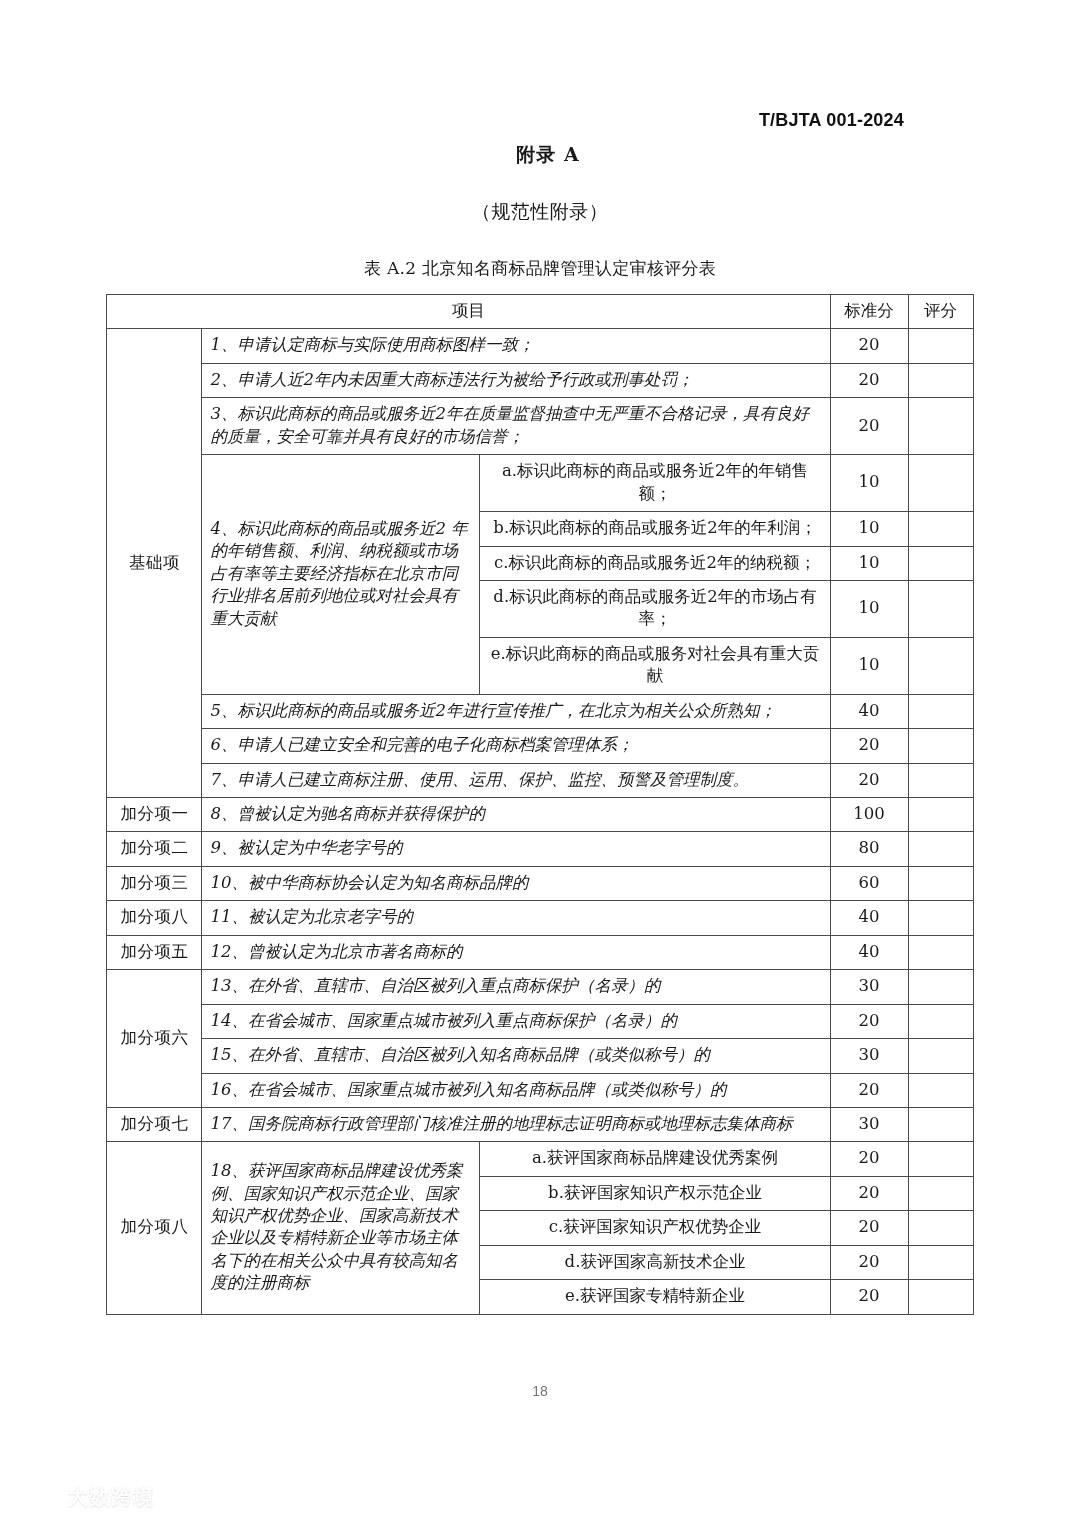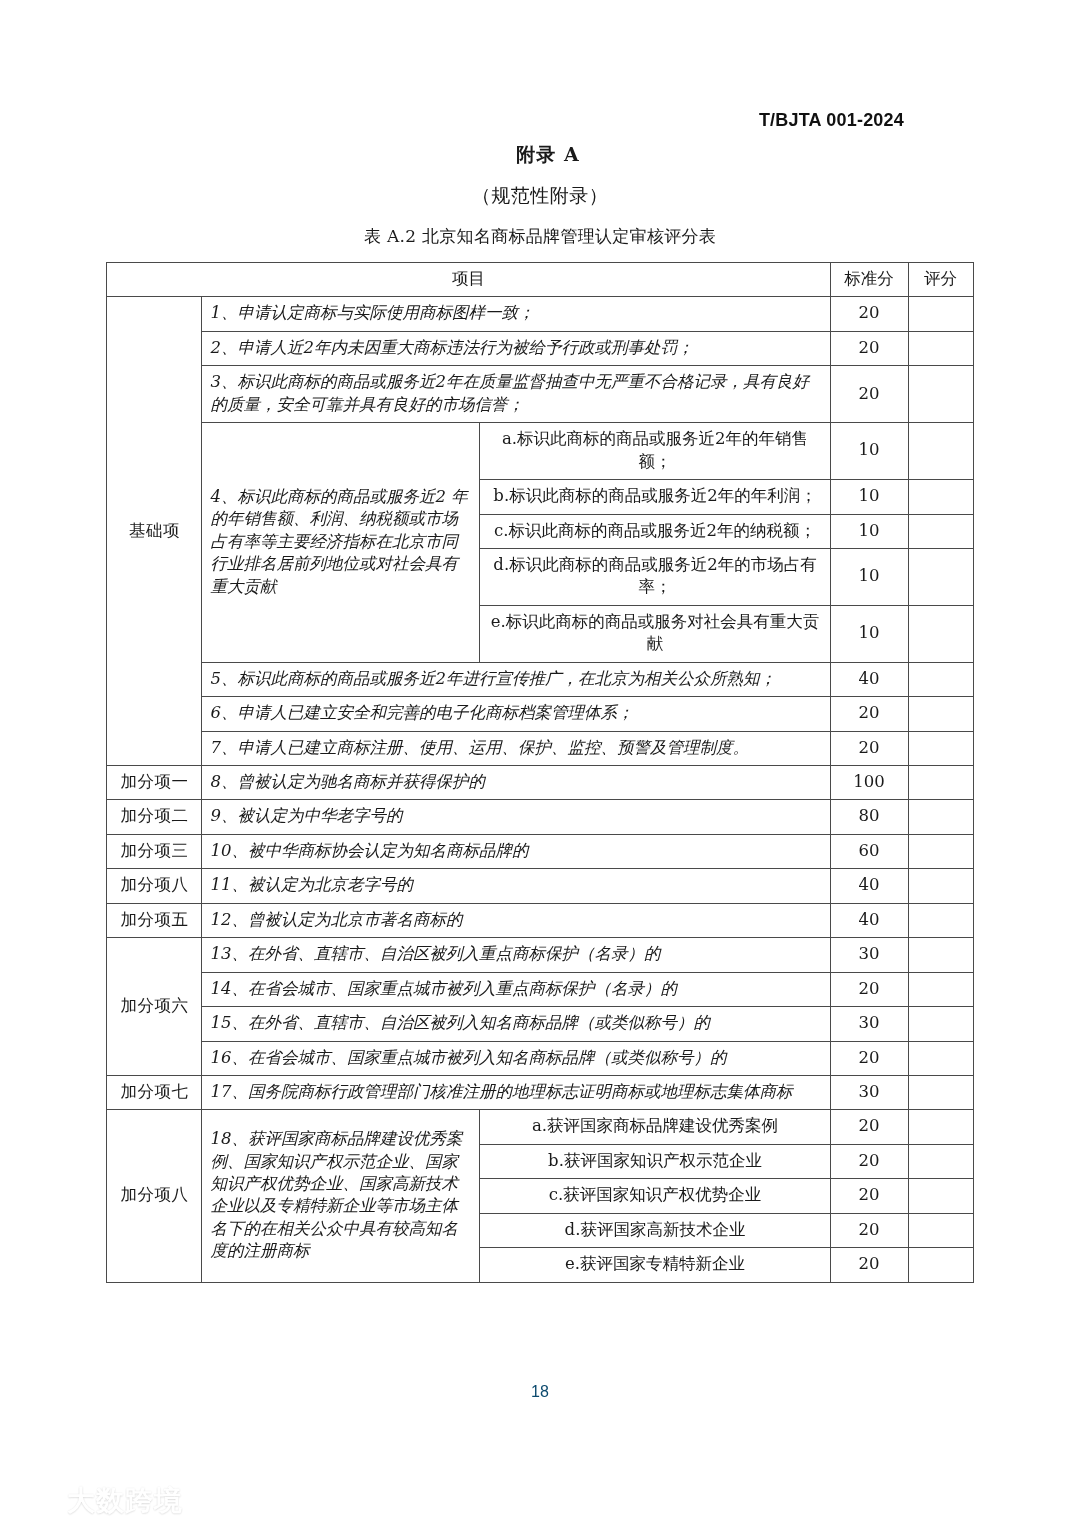--- a/index.html
+++ b/index.html
@@ -20,21 +20,21 @@
     color:#111;
   }
 
   .annex-title {
     margin:0; padding-top:142px;
     text-align:center; font-size:19px; letter-spacing:1px;
     font-family:"DejaVu Serif", serif;
     padding-left:16px;
   }
   .annex-sub {
-    margin:0; padding-top:15px;
+    margin:16px; padding-top:15px;
     text-align:center; font-size:19px; letter-spacing:0.5px;
   }
   .table-caption {
     margin:0; padding-top:16px; padding-bottom:14px;
     text-align:center; font-size:17px; letter-spacing:0.3px;
   }
 
   table.score-table {
     border-collapse:collapse;
     width:866px;
@@ -65,34 +65,34 @@
   }
   td.item { text-align:left;font-style:italic; }
   td.sub  { text-align:center; }
   td.score { text-align:center; font-family:"DejaVu Serif", serif; font-size:16.5px; }
   td.rate { }
 
   .page-num {
     position:absolute; left:0; right:0; top:1383px;
     text-align:center;
     font-family:"Liberation Sans", sans-serif;
-    font-size:16px; color:#0c4a6e;
+    font-size:14px; color:#737373;
   }
 
   
   .watermark {
     position:absolute; left:14px; top:1482px;
     display:flex; align-items:center; gap:9px;
     opacity:0.92;
     pointer-events:none;
   }
   .watermark .wm-logo { display:block; }
   .watermark .wm-text {
     font-family:"DejaVu Sans", sans-serif;
-    font-size:28px; font-weight:bold; color:#ffffff;
+    font-size:21px; font-weight:bold; color:#ffffff;
     letter-spacing:1px;
     text-shadow: 0 0 2px rgba(0,0,0,0.10), 0 1px 2px rgba(0,0,0,0.10);
   }
 </style>
 </head>
 <body>
 
 <div class="page">
 
   <div class="std-no">T/BJTA 001-2024</div>

